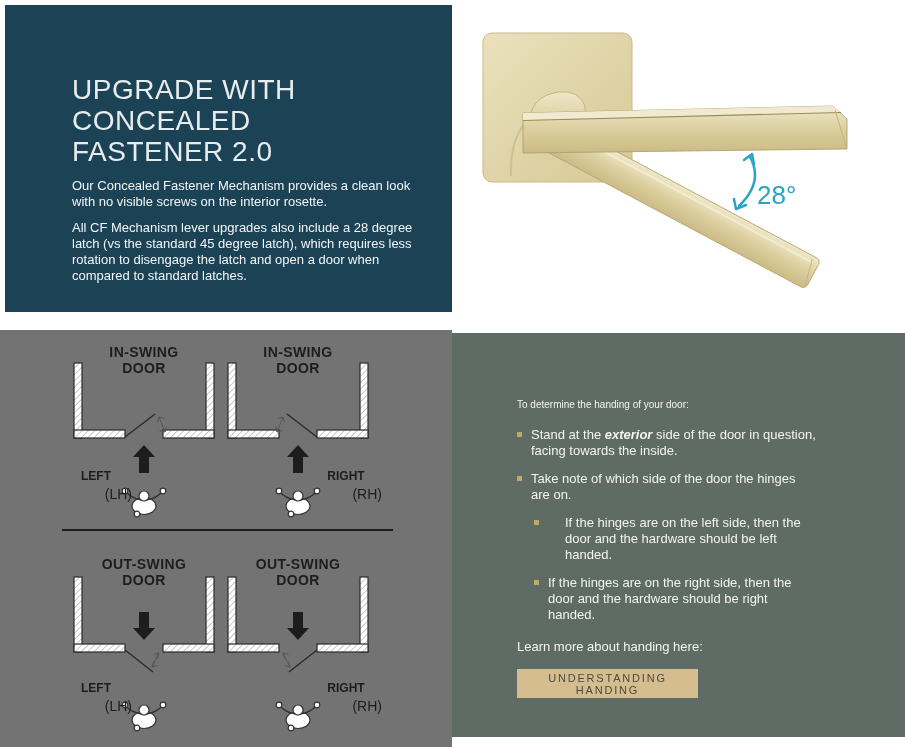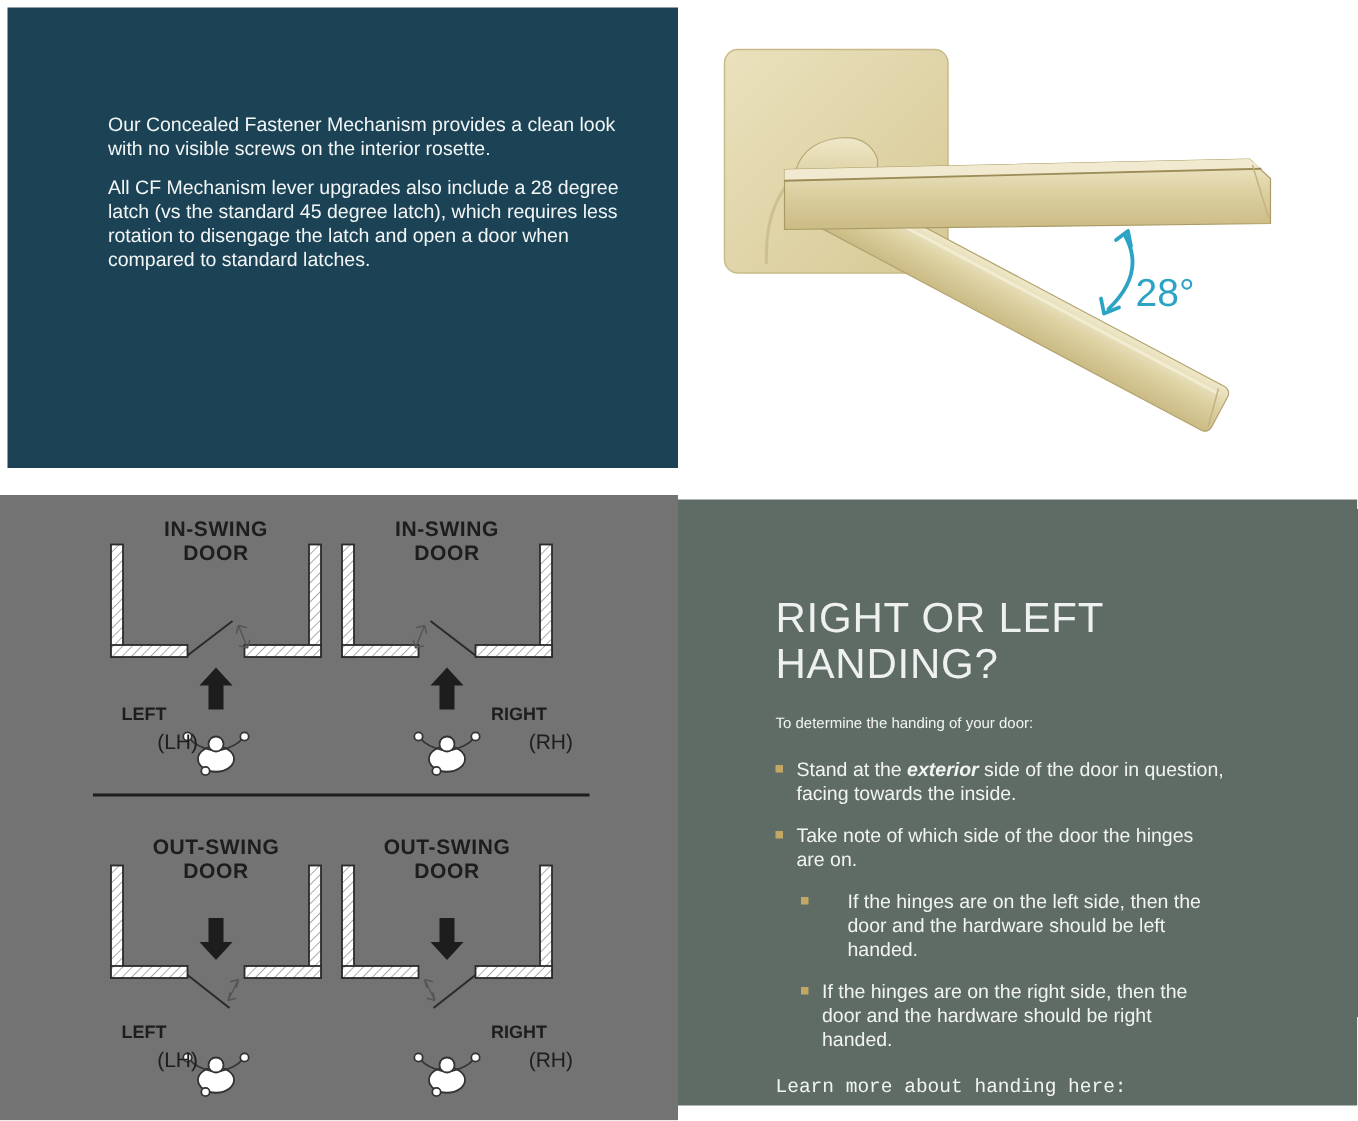--- a/index.html
+++ b/index.html
@@ -38,21 +38,21 @@
   .panel-gray{position:absolute;left:452px;top:333px;width:453px;height:404px;
               background:#5f6c66;box-sizing:border-box;padding:64px 58px 0 65px;color:#f2f4f2;}
   .panel-gray h2{margin:0 0 16px 0;font-size:28px;font-weight:300;line-height:1.1;
                  letter-spacing:.5px;color:#eef1ef;}
   .panel-gray .intro{margin:0 0 14px 0;font-size:10px;line-height:16px;}
   .blist{list-style:none;margin:0;padding:0;}
   .blist li{display:flex;gap:9px;margin-bottom:12px;font-size:13px;line-height:16px;max-width:300px;}
   .bullet{flex:none;width:5px;height:5px;background:#c2a765;margin-top:5px;}
   .sublist{list-style:none;margin:12px 0 0 17px;padding:0;}
   .sublist li{margin-bottom:12px;}
-  .learn-more{margin:16px 0 14px 0;font-size:13px;line-height:16px;font-family:Liberation Mono, monospace;}
+  .learn-more{margin:16px 0 14px 0;font-size:13px;line-height:16px;}
   .cta{display:flex;align-items:center;justify-content:center;width:181px;height:29px;
        background:#d5bd8f;border:none;color:#4a4b3f;font-family:"Liberation Sans",sans-serif;
        font-size:11px;letter-spacing:1.8px;cursor:pointer;}
   .bold{font-weight:bold;font-style:italic;}
   .defs-holder{position:absolute;width:0;height:0;overflow:hidden;}
 </style>
 </head>
 <body>
 
 <svg class="defs-holder" aria-hidden="true">
@@ -94,20 +94,21 @@
       <circle cx="19" cy="-10" r="2.8"></circle>
       <circle cx="-7" cy="13" r="2.8"></circle>
       <circle cx="0" cy="-5" r="5"></circle>
     </g>
   </defs>
 </svg>
 
 <div class="page">
 
   <section class="panel-dark">
+    <h2>UPGRADE WITH CONCEALED FASTENER 2.0</h2>
     <p>Our Concealed Fastener Mechanism provides a clean look with no visible screws on the interior rosette.</p>
     <p>All CF Mechanism lever upgrades also include a 28 degree latch (vs the standard 45 degree latch), which requires less rotation to disengage the latch and open a door when compared to standard latches.</p>
   </section>
 
   <section class="lever-figure">
     <svg width="450" height="300" viewBox="0 0 450 300">
       <rect x="28" y="23" width="149" height="149" rx="9" fill="url(#gPlate)" stroke="#c8ba88"></rect>
       <path d="M56 166 Q 54 118 86 99" stroke="#c6b785" stroke-width="2" fill="none" opacity="0.7"></path>
 
       <g transform="rotate(28 100 128)">
@@ -194,21 +195,20 @@
         <use href="#barrowDown" transform="translate(84,39)"></use>
         <use href="#person" transform="translate(84,142)"></use>
       </svg>
       <div class="hand right">RIGHT</div>
       <div class="hand-abbr right">(RH)</div>
     </div>
 
   </section>
 
   <section class="panel-gray">
-    <h2>RIGHT OR LEFT HANDING?</h2>
     <p class="intro">To determine the handing of your door:</p>
     <ul class="blist">
       <li>
         <span class="bullet"></span>
         <span><span>Stand at the </span><span class="bold">exterior</span><span> side of the door in question, facing towards the inside.</span></span>
       </li>
       <li style="display:block">
         <div style="display:flex;gap:9px;">
           <span class="bullet"></span>
           <span>Take note of which side of the door the hinges are on.</span>

